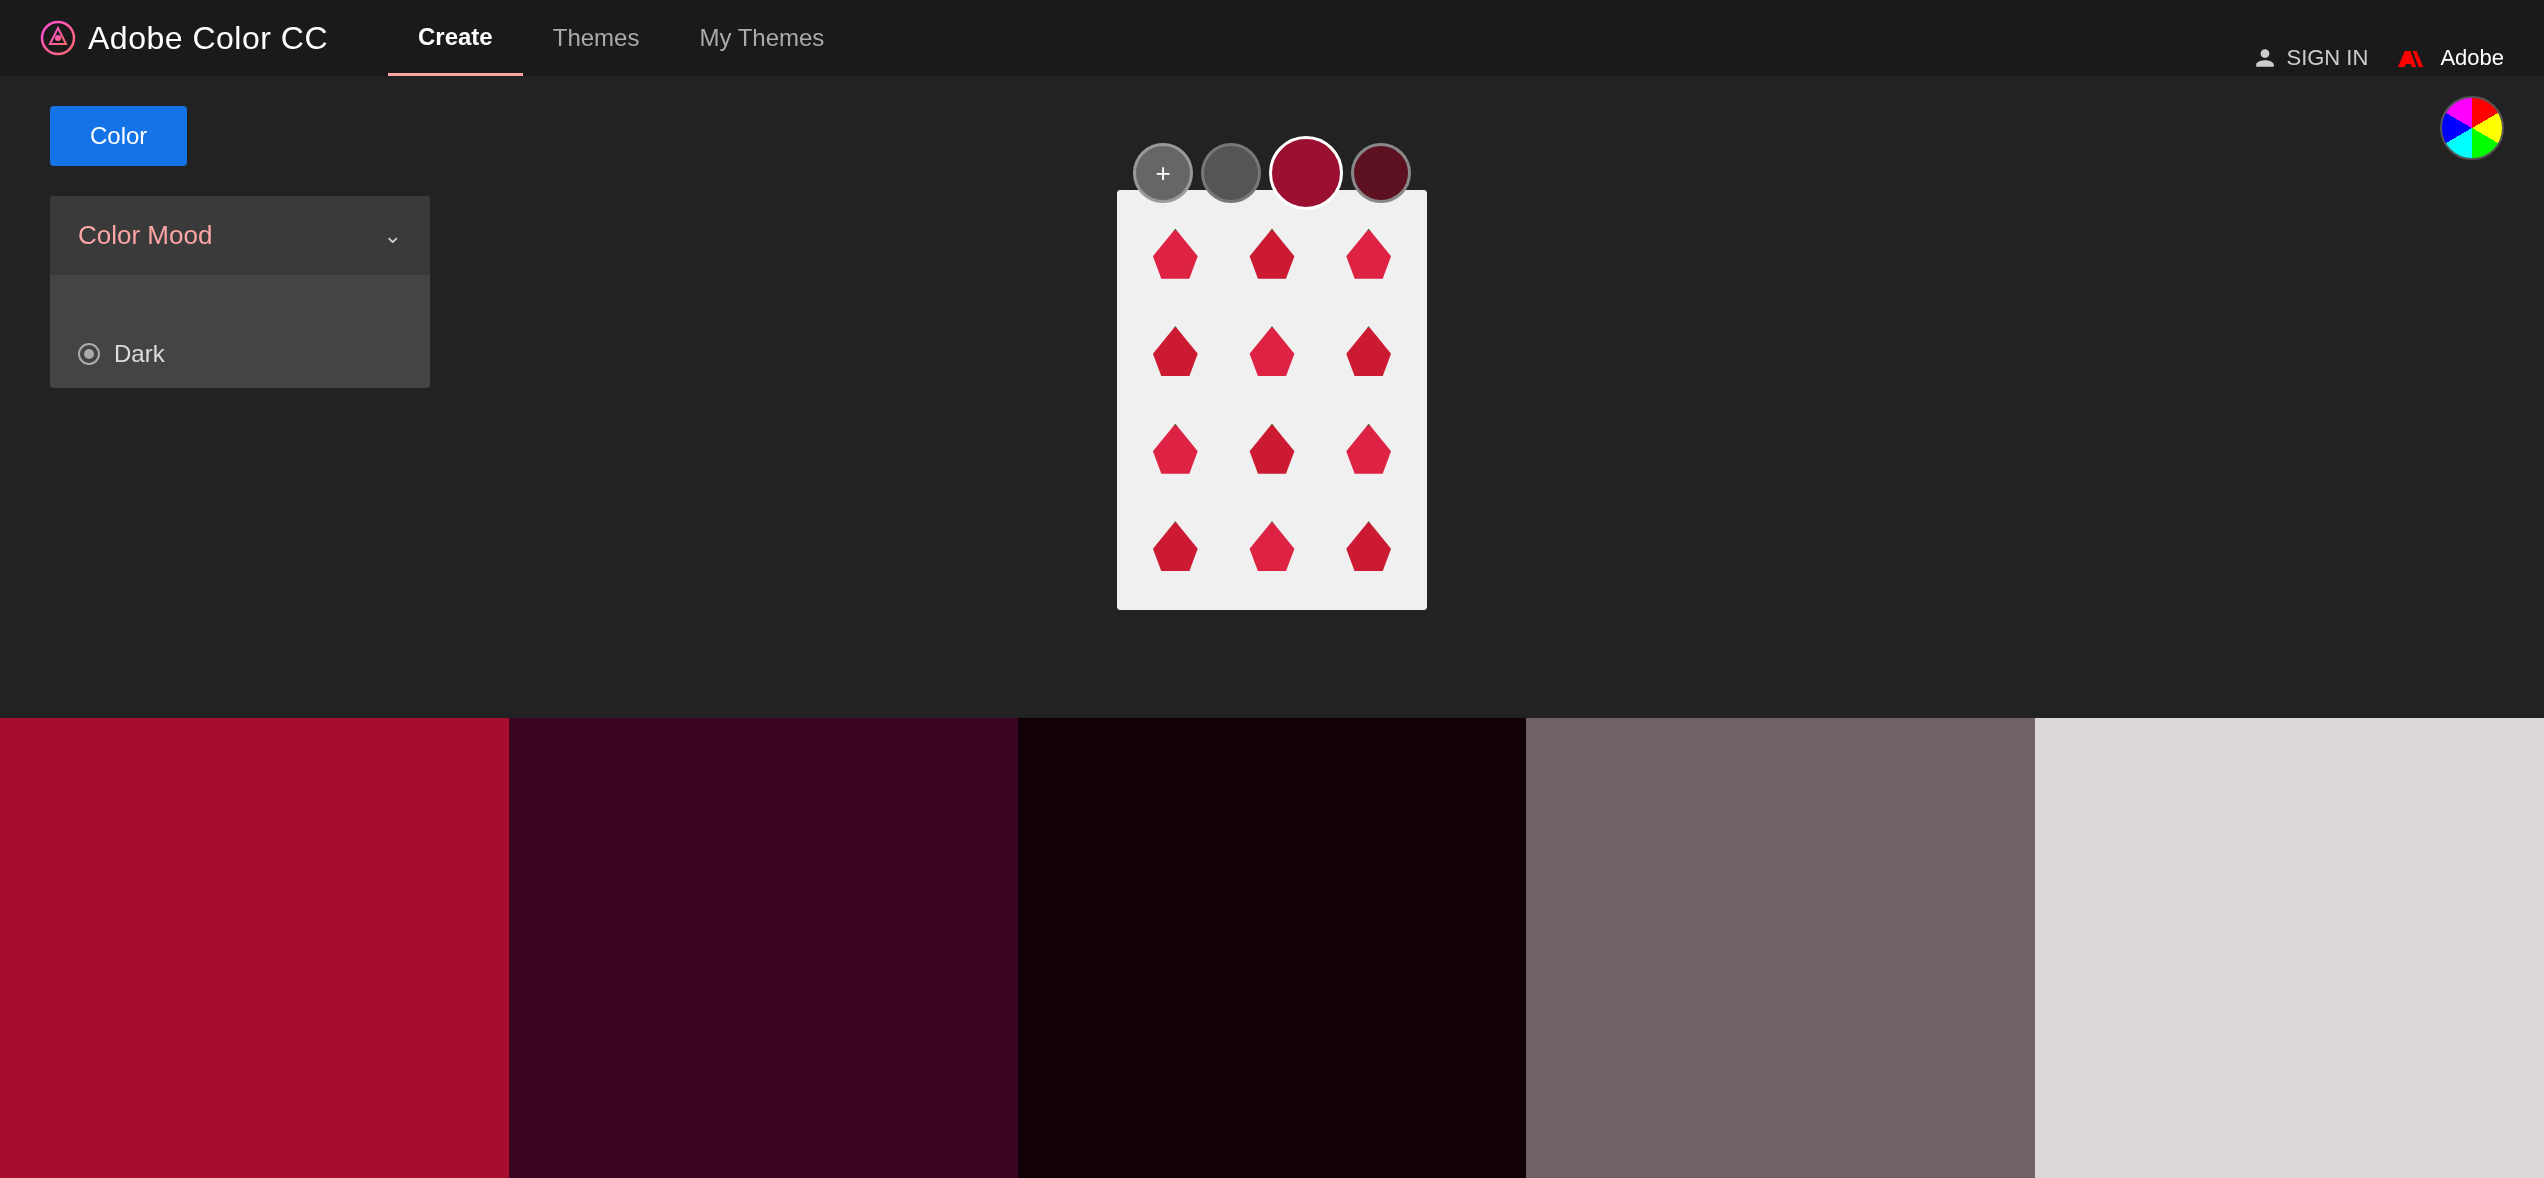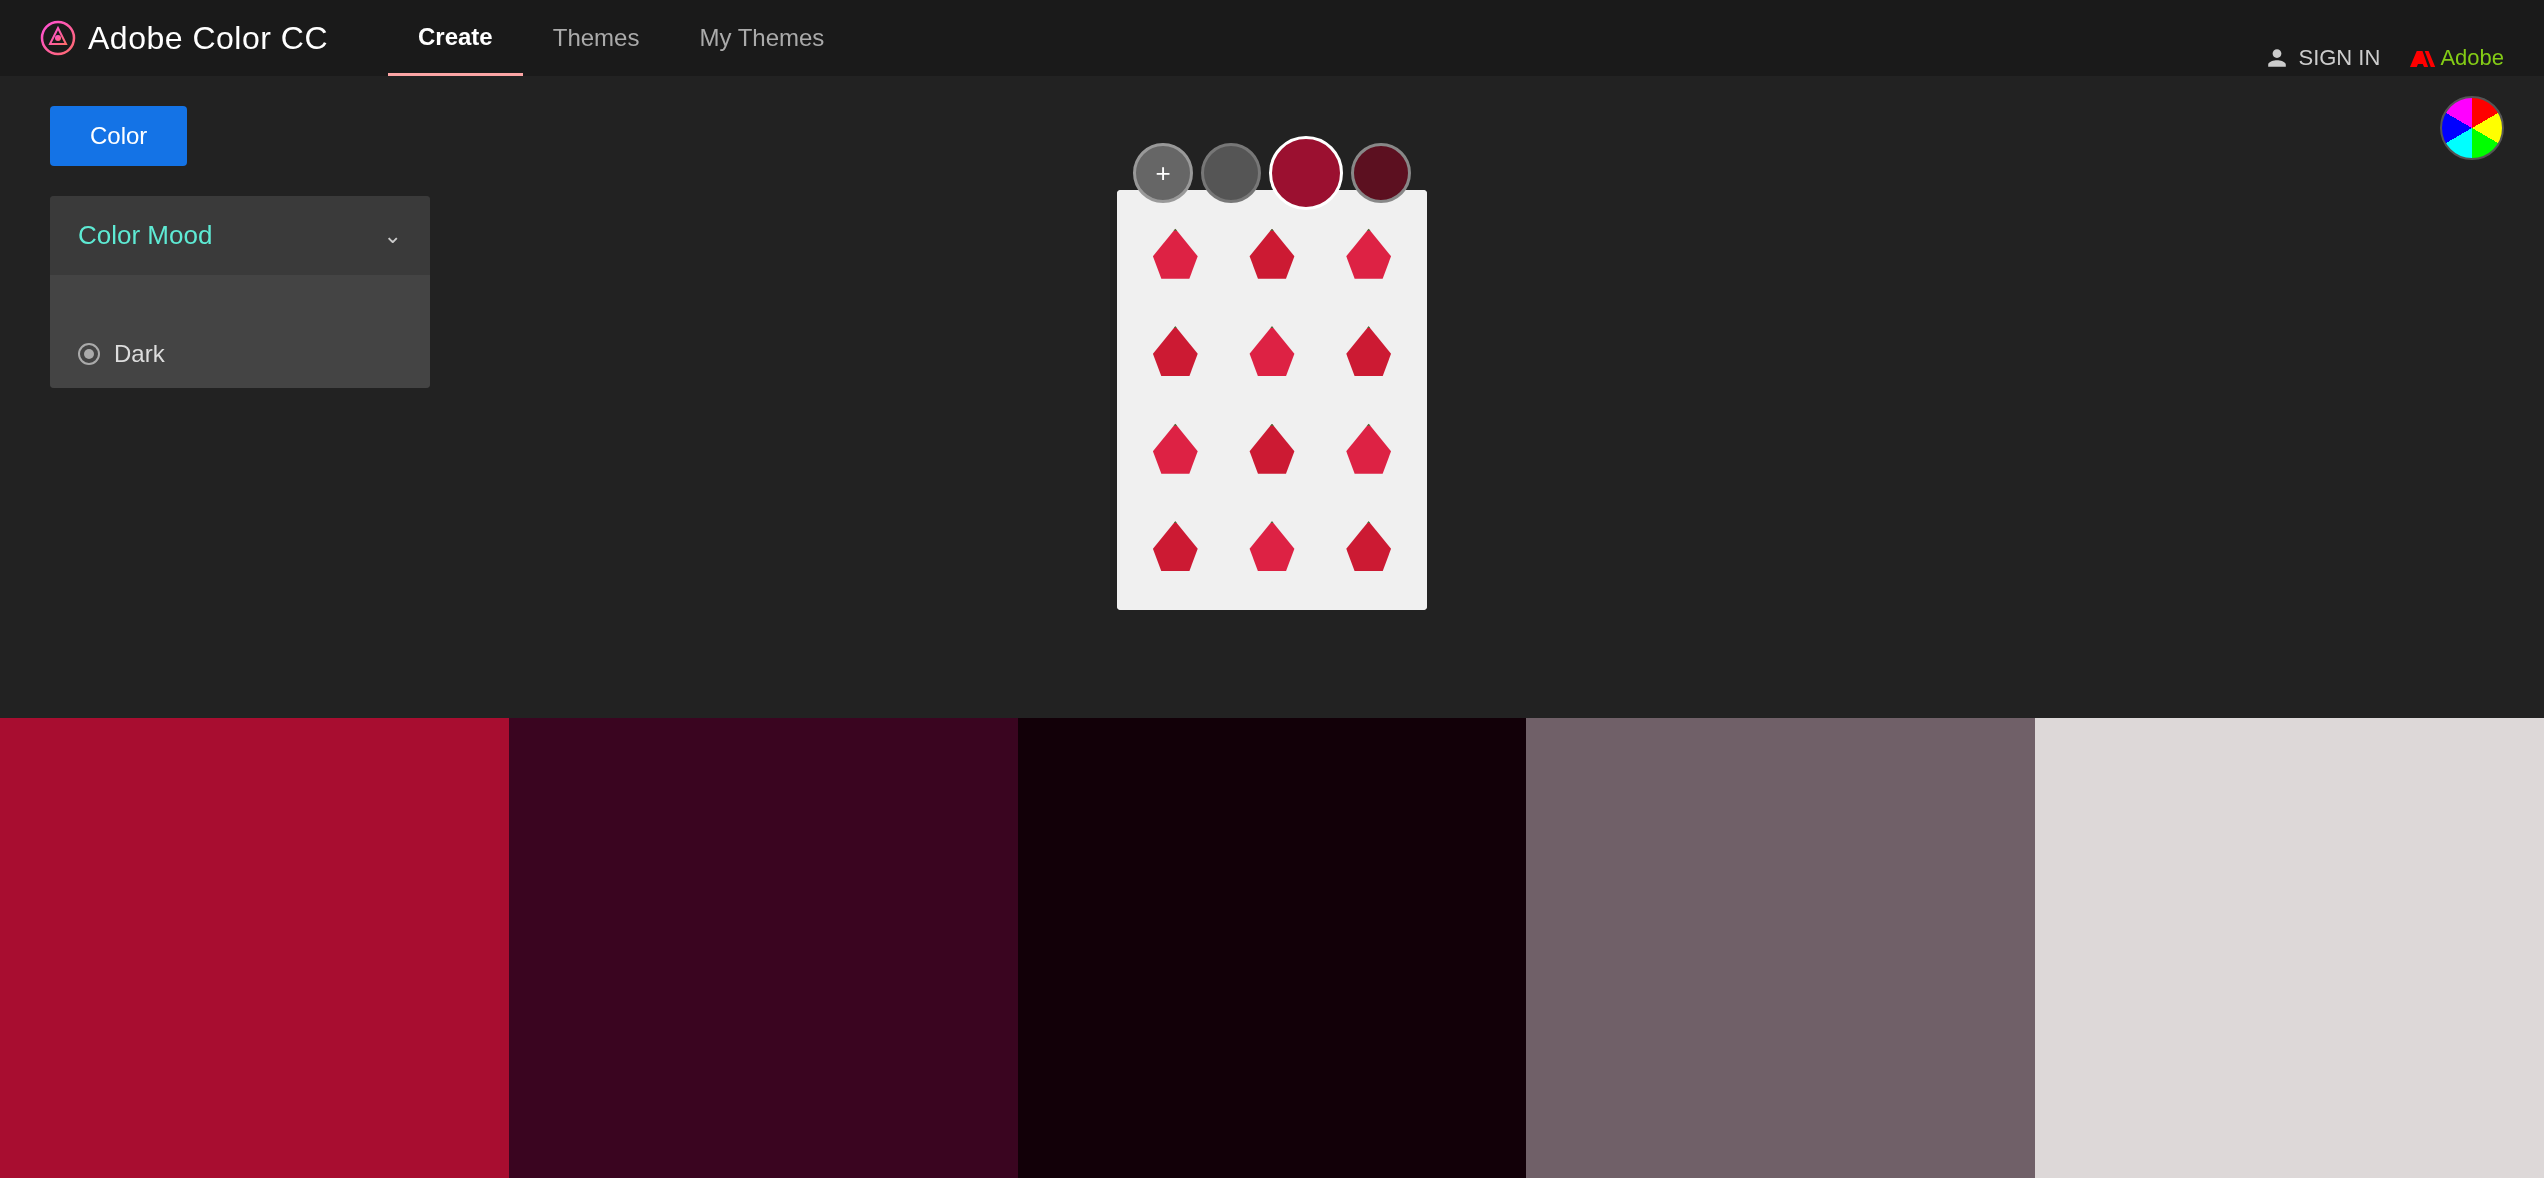--- a/index.html
+++ b/index.html
@@ -70,23 +70,23 @@
       display: flex;
       align-items: center;
       gap: 10px;
       font-size: 22px;
       color: #ccc;
       cursor: pointer;
     }
     .adobe-brand {
       display: flex;
       align-items: center;
-      gap: 0;
+      gap: 12px;
       font-size: 22px;
-      color: #84cc16;
+      color: #ffffff;
       cursor: pointer;
     }
 
     
     .main-content {
       position: relative;
       width: 100%;
       height: calc(1178px - 76px);
     }
 
@@ -139,21 +139,21 @@
       display: flex;
       align-items: center;
       justify-content: space-between;
       padding: 24px 28px;
       background: #3a3a3a;
       cursor: pointer;
       border-bottom: 1px solid #444;
     }
     .panel-title {
       font-size: 26px;
-      color: #5eead4;
+      color: #fca5a5;
       font-weight: 400;
     }
     .chevron-icon {
       font-size: 22px;
       color: #ccc;
     }
     .panel-body {
       background: #444444;
       padding: 20px 28px;
     }

